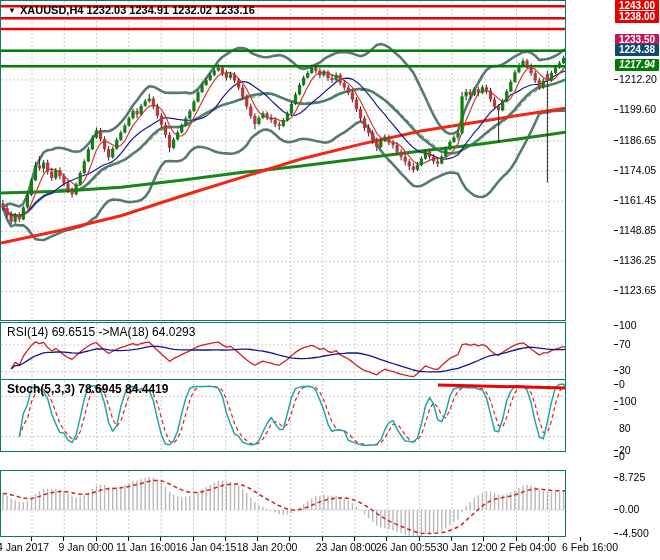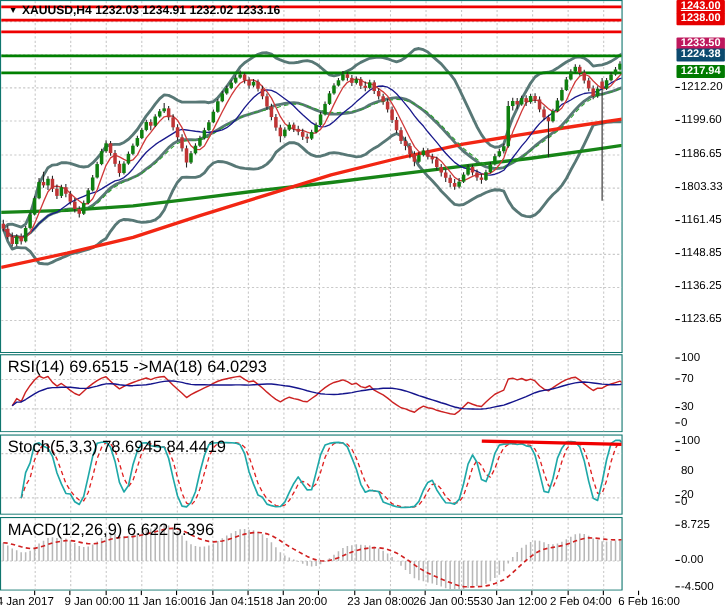--- a/index.html
+++ b/index.html
@@ -2,29 +2,29 @@
 <html><head>
 <meta charset="utf-8">
 <style>
   html,body{margin:0;padding:0;background:#fff;}
   #win{position:relative;width:660px;height:560px;background:#fff;overflow:hidden;
        font-family:"Liberation Sans",sans-serif;-webkit-font-smoothing:antialiased;}
   .panel{position:absolute;left:0;width:566px;box-sizing:border-box;
          border:1px solid #0f766e;background:#fff;overflow:hidden;}
   #panel-main {top:0;height:321px;}
   #panel-rsi  {top:322px;height:71px;}
-  #panel-stoch{top:395px;height:73px;}
+  #panel-stoch{top:379px;height:73px;font-weight:bold;}
   #panel-macd {top:470px;height:67px;}
   .panel svg{position:absolute;left:0;top:0;}
   .sep{position:absolute;left:0;width:614px;background:#fff;}
   #sep1{top:321px;height:1px;} #sep2{top:393px;height:2px;} #sep3{top:468px;height:2px;}
   #titlebar{position:absolute;left:7px;top:3px;z-index:5;font-size:11px;font-weight:700;color:#000;
             white-space:nowrap;}
   #titlebar .tri{font-size:8px;vertical-align:1px;margin-right:4px;}
-  .plabel{position:absolute;left:6px;top:2px;z-index:5;font-size:15px;color:#000;white-space:nowrap;}
+  .plabel{position:absolute;left:6px;top:2px;z-index:5;font-size:12px;color:#000;white-space:nowrap;}
   #axis-col{position:absolute;left:614px;top:0;width:46px;height:560px;background:#fff;}
   .tick-label{position:absolute;left:5px;font-size:10.5px;color:#000;white-space:nowrap;}
   .tick-dash{position:absolute;left:0;width:4px;height:1px;background:#000;}
   .badge{position:absolute;left:1px;width:44px;height:12px;line-height:12px;text-align:center;
          font-size:10px;font-weight:700;color:#fff;border-radius:1px;}
   #time-axis{position:absolute;left:0;top:537px;width:660px;height:23px;background:#fff;}
   .time-label{position:absolute;top:4px;font-size:10.5px;color:#000;white-space:nowrap;transform:translateX(-50%);}
   .time-tick{position:absolute;top:0;width:1px;height:4px;background:#000;}
 </style>
 </head>
@@ -439,21 +439,20 @@
         <line x1="547.8" y1="0" x2="547.8" y2="73" stroke="#c9c9c9" stroke-width="1" stroke-dasharray="2,2"></line>
         <line x1="580.0999999999999" y1="0" x2="580.0999999999999" y2="73" stroke="#c9c9c9" stroke-width="1" stroke-dasharray="2,2"></line>
         <polyline points="18.3,56.9 22.3,45.3 26.4,38.5 30.4,22.1 34.5,13.1 38.6,8.0 42.6,9.2 46.7,13.2 50.8,21.4 54.8,32.2 58.9,43.5 62.9,49.9 67.0,55.2 71.1,58.6 75.1,59.3 79.2,51.7 83.3,37.1 87.3,21.0 91.4,10.6 95.4,6.3 99.5,7.4 103.6,13.3 107.6,25.5 111.7,39.0 115.8,46.3 119.8,41.1 123.9,28.6 127.9,15.7 132.0,9.0 136.1,7.5 140.1,8.5 144.2,9.8 148.3,10.3 152.3,13.9 156.4,23.3 160.4,38.1 164.5,52.5 168.6,61.3 172.6,63.2 176.7,58.9 180.8,48.3 184.8,34.1 188.9,19.8 192.9,11.0 197.0,7.1 201.1,6.5 205.1,6.4 209.2,6.4 213.3,6.5 217.3,7.2 221.4,10.5 225.4,19.2 229.5,31.1 233.6,43.7 237.6,51.4 241.7,57.5 245.8,60.7 249.8,63.6 253.9,64.3 257.9,63.2 262.0,58.9 266.1,51.9 270.1,44.2 274.2,41.6 278.3,43.6 282.3,47.4 286.4,44.0 290.4,33.4 294.5,19.9 298.6,11.1 302.6,7.3 306.7,6.6 310.8,6.5 314.8,7.7 318.9,12.4 322.9,20.3 327.0,31.6 331.1,42.1 335.1,48.5 339.2,50.5 343.3,50.3 347.3,53.7 351.4,57.7 355.4,61.9 359.5,63.3 363.6,64.5 367.6,65.1 371.7,65.2 375.8,64.8 379.8,63.0 383.9,57.9 387.9,50.7 392.0,44.3 396.1,44.2 400.1,48.5 404.2,55.3 408.3,59.3 412.3,61.5 416.4,60.5 420.4,54.7 424.5,42.6 428.6,29.1 432.6,22.6 436.7,27.2 440.8,35.3 444.8,37.9 448.9,30.0 452.9,18.9 457.0,10.9 461.1,8.1 465.1,7.5 469.2,7.6 473.3,7.5 477.3,8.3 481.4,8.9 485.4,12.4 489.5,20.6 493.6,34.1 497.6,45.4 501.7,47.1 505.8,37.0 509.8,23.6 513.9,12.6 517.9,7.6 522.0,5.7 526.1,7.2 530.1,13.0 534.2,24.9 538.3,40.5 542.3,52.5 546.4,52.7 550.4,41.1 554.5,23.8 558.6,11.2 562.6,5.2 566.7,6.1 570.8,12.9 574.8,26.0 578.9,39.1 582.9,43.0 587.0,34.6 591.1,21.3 595.1,11.7 599.2,7.9 603.3,7.3 607.3,7.8 611.4,10.6" fill="none" stroke="#e02020" stroke-width="1.2" stroke-linejoin="round" stroke-dasharray="4,3"></polyline>
         <polyline points="18.3,56.9 22.3,33.7 26.4,24.8 30.4,7.8 34.5,6.6 38.6,9.6 42.6,11.4 46.7,18.8 50.8,34.0 54.8,43.9 58.9,52.6 62.9,53.1 67.0,60.1 71.1,62.6 75.1,55.2 79.2,37.3 83.3,18.7 87.3,7.0 91.4,6.0 95.4,5.8 99.5,10.5 103.6,23.5 107.6,42.5 111.7,51.2 115.8,45.4 119.8,26.8 123.9,13.8 127.9,6.7 132.0,6.5 136.1,9.2 140.1,9.9 144.2,10.4 148.3,10.5 152.3,20.6 156.4,38.6 160.4,54.9 164.5,64.1 168.6,64.8 172.6,60.8 176.7,51.0 180.8,33.1 184.8,18.1 188.9,8.2 192.9,6.7 197.0,6.5 201.1,6.4 205.1,6.4 209.2,6.5 213.3,6.8 217.3,8.4 221.4,16.4 225.4,32.9 229.5,44.1 233.6,54.1 237.6,56.1 241.7,62.3 245.8,63.7 249.8,64.7 253.9,64.5 257.9,60.5 262.0,51.7 266.1,43.5 270.1,37.5 274.2,43.7 278.3,49.4 282.3,49.2 286.4,33.4 290.4,17.6 294.5,8.6 298.6,7.1 302.6,6.4 306.7,6.2 310.8,6.7 314.8,10.2 318.9,20.3 322.9,30.4 327.0,44.3 331.1,51.5 335.1,49.8 339.2,50.1 343.3,50.9 347.3,60.3 351.4,61.9 355.4,63.4 359.5,64.7 363.6,65.4 367.6,65.2 371.7,65.0 375.8,64.3 379.8,59.8 383.9,49.7 387.9,42.6 392.0,40.6 396.1,49.4 400.1,55.5 404.2,61.0 408.3,61.3 412.3,62.3 416.4,58.0 420.4,44.0 424.5,25.9 428.6,17.6 432.6,24.2 436.7,39.9 440.8,41.8 444.8,32.0 448.9,16.1 452.9,8.7 457.0,7.8 461.1,7.6 465.1,7.2 469.2,8.1 473.3,7.4 477.3,9.3 481.4,10.0 485.4,17.8 489.5,33.9 493.6,50.7 497.6,51.7 501.7,39.0 505.8,20.5 509.8,11.4 513.9,5.9 517.9,5.4 522.0,5.9 526.1,10.3 530.1,22.8 534.2,41.6 538.3,57.0 542.3,58.9 546.4,42.2 550.4,22.2 554.5,7.1 558.6,4.3 562.6,4.2 566.7,9.7 570.8,24.7 574.8,43.7 578.9,48.9 582.9,36.3 587.0,18.7 591.1,9.0 595.1,7.5 599.2,7.1 603.3,7.2 607.3,9.0 611.4,15.5" fill="none" stroke="#1fa8a8" stroke-width="1.5" stroke-linejoin="round"></polyline>
         <line x1="437" y1="5.009999999999991" x2="612" y2="9.029999999999973" stroke="#f00000" stroke-width="3"></line>
       </svg>
     </div>
   <div class="sep" id="sep3"></div>
 
   <div class="panel" id="panel-macd">
-    <div class="plabel">MACD(12,26,9) 6.622 5.396</div>
   <svg width="612" height="67">
         <line x1="0" y1="39" x2="612" y2="39" stroke="#c9c9c9" stroke-width="1" stroke-dasharray="2,2"></line>
         <line x1="31" y1="0" x2="31" y2="67" stroke="#c9c9c9" stroke-width="1" stroke-dasharray="2,2"></line>
         <line x1="63.3" y1="0" x2="63.3" y2="67" stroke="#c9c9c9" stroke-width="1" stroke-dasharray="2,2"></line>
         <line x1="95.6" y1="0" x2="95.6" y2="67" stroke="#c9c9c9" stroke-width="1" stroke-dasharray="2,2"></line>
         <line x1="127.89999999999999" y1="0" x2="127.89999999999999" y2="67" stroke="#c9c9c9" stroke-width="1" stroke-dasharray="2,2"></line>
         <line x1="160.2" y1="0" x2="160.2" y2="67" stroke="#c9c9c9" stroke-width="1" stroke-dasharray="2,2"></line>
         <line x1="192.5" y1="0" x2="192.5" y2="67" stroke="#c9c9c9" stroke-width="1" stroke-dasharray="2,2"></line>
         <line x1="224.79999999999998" y1="0" x2="224.79999999999998" y2="67" stroke="#c9c9c9" stroke-width="1" stroke-dasharray="2,2"></line>
         <line x1="257.09999999999997" y1="0" x2="257.09999999999997" y2="67" stroke="#c9c9c9" stroke-width="1" stroke-dasharray="2,2"></line>
@@ -622,35 +621,35 @@
       </svg>
     </div>
 
   <div id="axis-col">
       <div class="tick-label" style="top: 72.8857px;">1212.20</div>
       <div class="tick-dash" style="top: 78.8857px;"></div>
       <div class="tick-label" style="top: 102.987px;">1199.60</div>
       <div class="tick-dash" style="top: 108.987px;"></div>
       <div class="tick-label" style="top: 133.925px;">1186.65</div>
       <div class="tick-dash" style="top: 139.925px;"></div>
-      <div class="tick-label" style="top: 164.026px;">1803.33</div>
+      <div class="tick-label" style="top: 164.026px;">1174.05</div>
       <div class="tick-dash" style="top: 170.026px;"></div>
       <div class="tick-label" style="top: 194.127px;">1161.45</div>
       <div class="tick-dash" style="top: 200.127px;"></div>
       <div class="tick-label" style="top: 224.229px;">1148.85</div>
       <div class="tick-dash" style="top: 230.229px;"></div>
       <div class="tick-label" style="top: 254.33px;">1136.25</div>
       <div class="tick-dash" style="top: 260.33px;"></div>
       <div class="tick-label" style="top: 284.432px;">1123.65</div>
       <div class="tick-dash" style="top: 290.432px;"></div>
       <div class="badge" style="background: rgb(230, 0, 0); top: 0px; text-decoration: underline;">1243.00</div>
       <div class="badge" style="background: rgb(230, 0, 0); top: 11.2495px;">1238.00</div>
       <div class="badge" style="background: #be185d; top: 22px; margin-top: 12px;">1233.50</div>
       <div class="badge" style="background: #0c4a6e; top: 43.7877px;">1224.38</div>
-      <div class="badge" style="background: rgb(0, 122, 0); top: 59.1728px;">1217.94</div>
+      <div class="badge" style="background: rgb(0, 122, 0); top: 59.1728px; font-style: italic;">1217.94</div>
       <div class="tick-label" style="top: 319px;">100</div>
       <div class="tick-dash" style="top: 325px;"></div>
       <div class="tick-label" style="top: 338px;">70</div>
       <div class="tick-dash" style="top: 344px;"></div>
       <div class="tick-label" style="top: 364px;">30</div>
       <div class="tick-dash" style="top: 370px;"></div>
       <div class="tick-label" style="top: 378px;">0</div>
       <div class="tick-dash" style="top: 384px;"></div>
       <div class="tick-label" style="top: 395px;">100</div>
       <div class="tick-dash" style="top: 401px;"></div>

